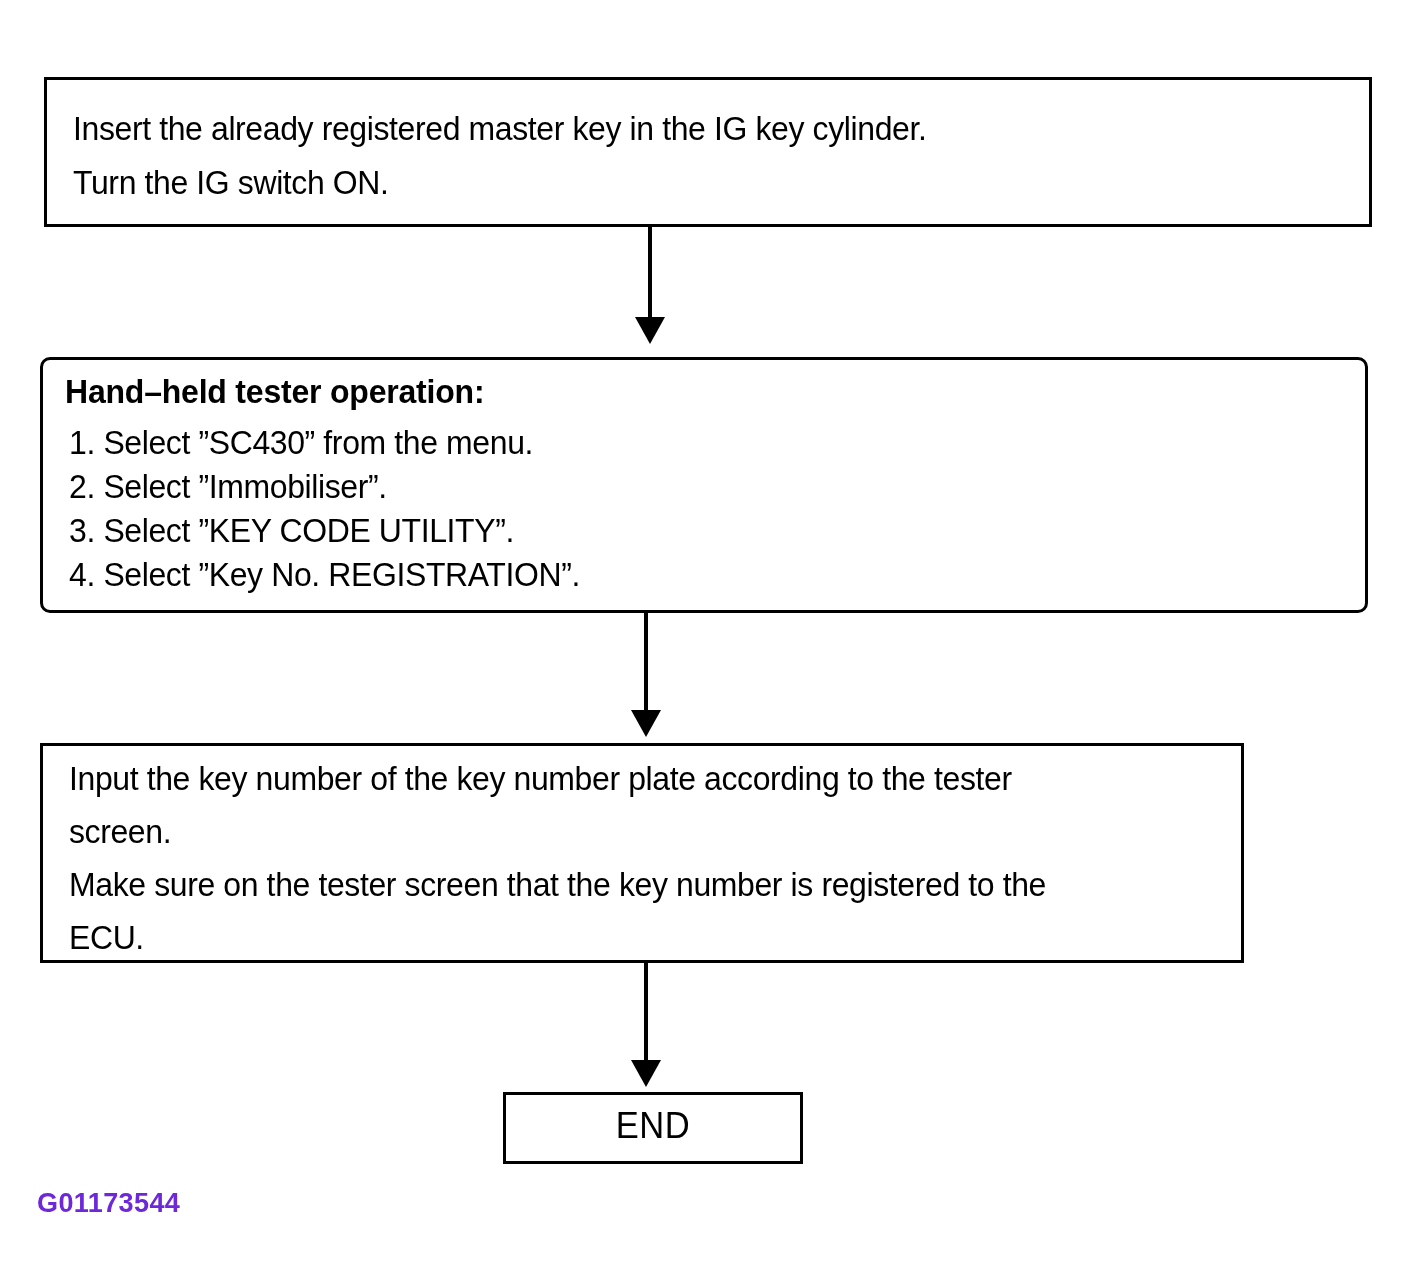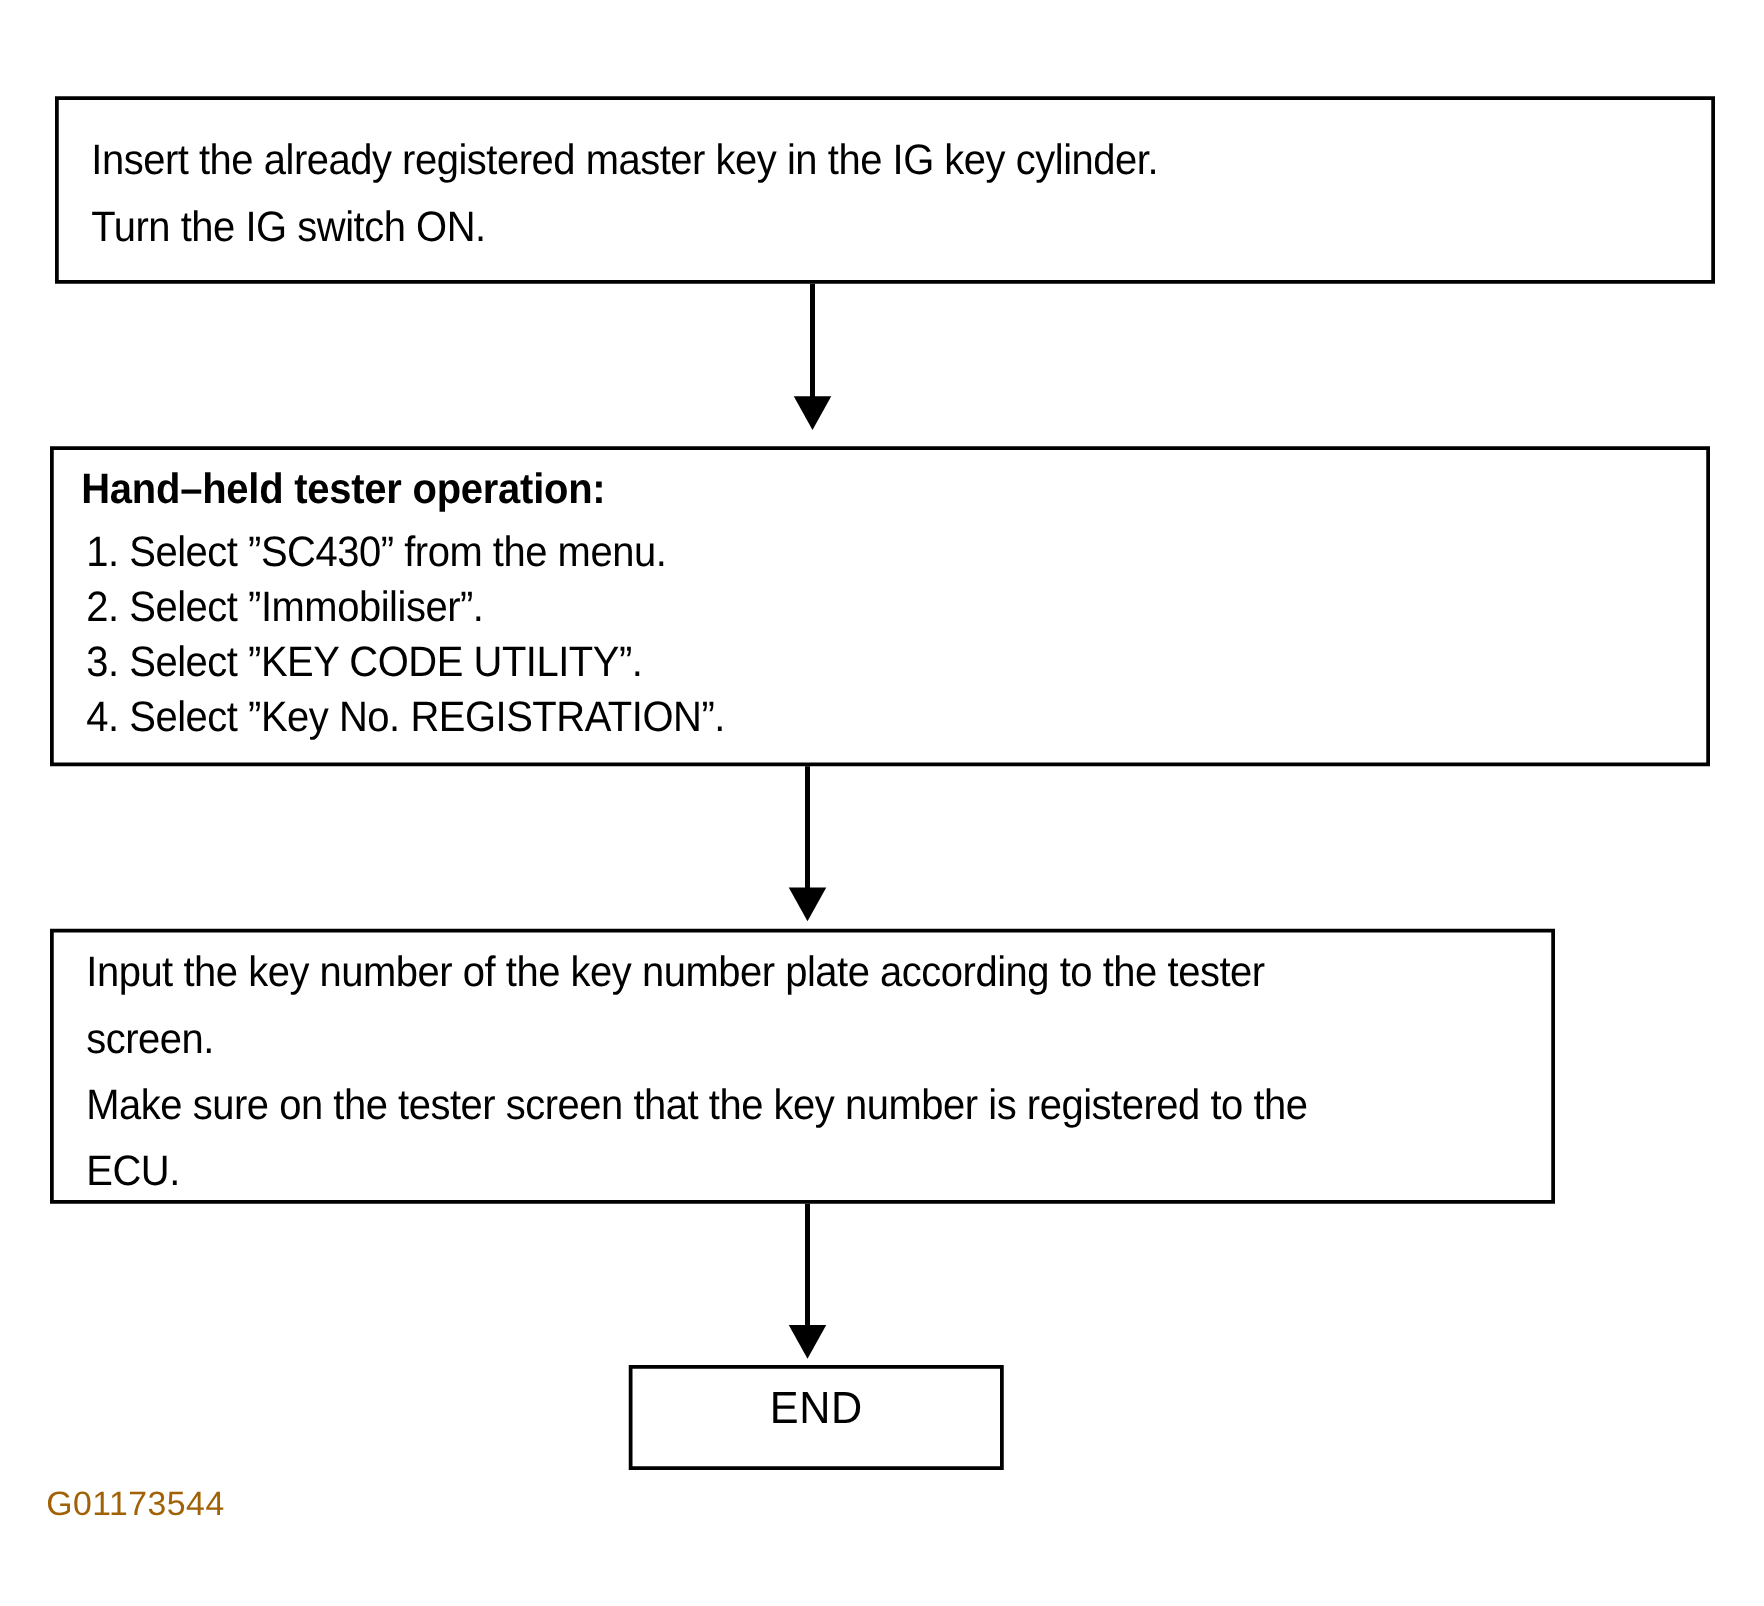--- a/index.html
+++ b/index.html
@@ -43,40 +43,40 @@
     font-weight: bold;
     letter-spacing: -0.2px;
   }
 
   
   #box-start       { left: 44px;  top: 77px;  width: 1328px; height: 150px; text-align: center; }
   #box-start-l1    { left: 26px;  top: 31px;  }
   #box-start-l2    { left: 26px;  top: 85px;  }
 
   
-  #box-tester      { left: 40px;  top: 357px; width: 1328px; height: 256px; }
+  #box-tester      { left: 40px;  top: 357px; width: 1328px; height: 256px; border-radius: 10px; }
   #box-tester-head { left: 22px;  top: 14px;  }
   #box-tester-i1   { left: 26px;  top: 65px;  }
   #box-tester-i2   { left: 26px;  top: 109px; }
   #box-tester-i3   { left: 26px;  top: 153px; }
   #box-tester-i4   { left: 26px;  top: 197px; }
 
   
   #box-input       { left: 40px;  top: 743px; width: 1204px; height: 220px; }
   #box-input-l1    { left: 26px;  top: 15px;  }
   #box-input-l2    { left: 26px;  top: 68px;  }
   #box-input-l3    { left: 26px;  top: 121px; }
   #box-input-l4    { left: 26px;  top: 174px; }
 
   
   #box-end {
     left: 503px;
     top: 1092px;
     width: 300px;
-    height: 84px;
+    height: 72px;
     padding-left: 22px;
   }
   #box-end-label {
     position: absolute;
     left: 0;
     right: 0;
     top: 13px;
     text-align: center;
     font-size: 36px;
     line-height: 36px;
@@ -119,22 +119,23 @@
   #arrow-3 .head { top: 97px; }
 
   
   #figure-id {
     position: absolute;
     left: 37px;
     top: 1190px;
     font-size: 27px;
     line-height: 27px;
     letter-spacing: 0.4px;
-    color: #a16207;
+    color: #6d28d9;
     white-space: nowrap;
+    font-weight: bold;
   }
 </style>
 </head>
 <body>
 
 <div id="page">
 
   <div class="box" id="box-start">
     <div class="box-text" id="box-start-l1">Insert the already registered master key in the IG key cylinder.</div>
     <div class="box-text" id="box-start-l2">Turn the IG switch ON.</div>

